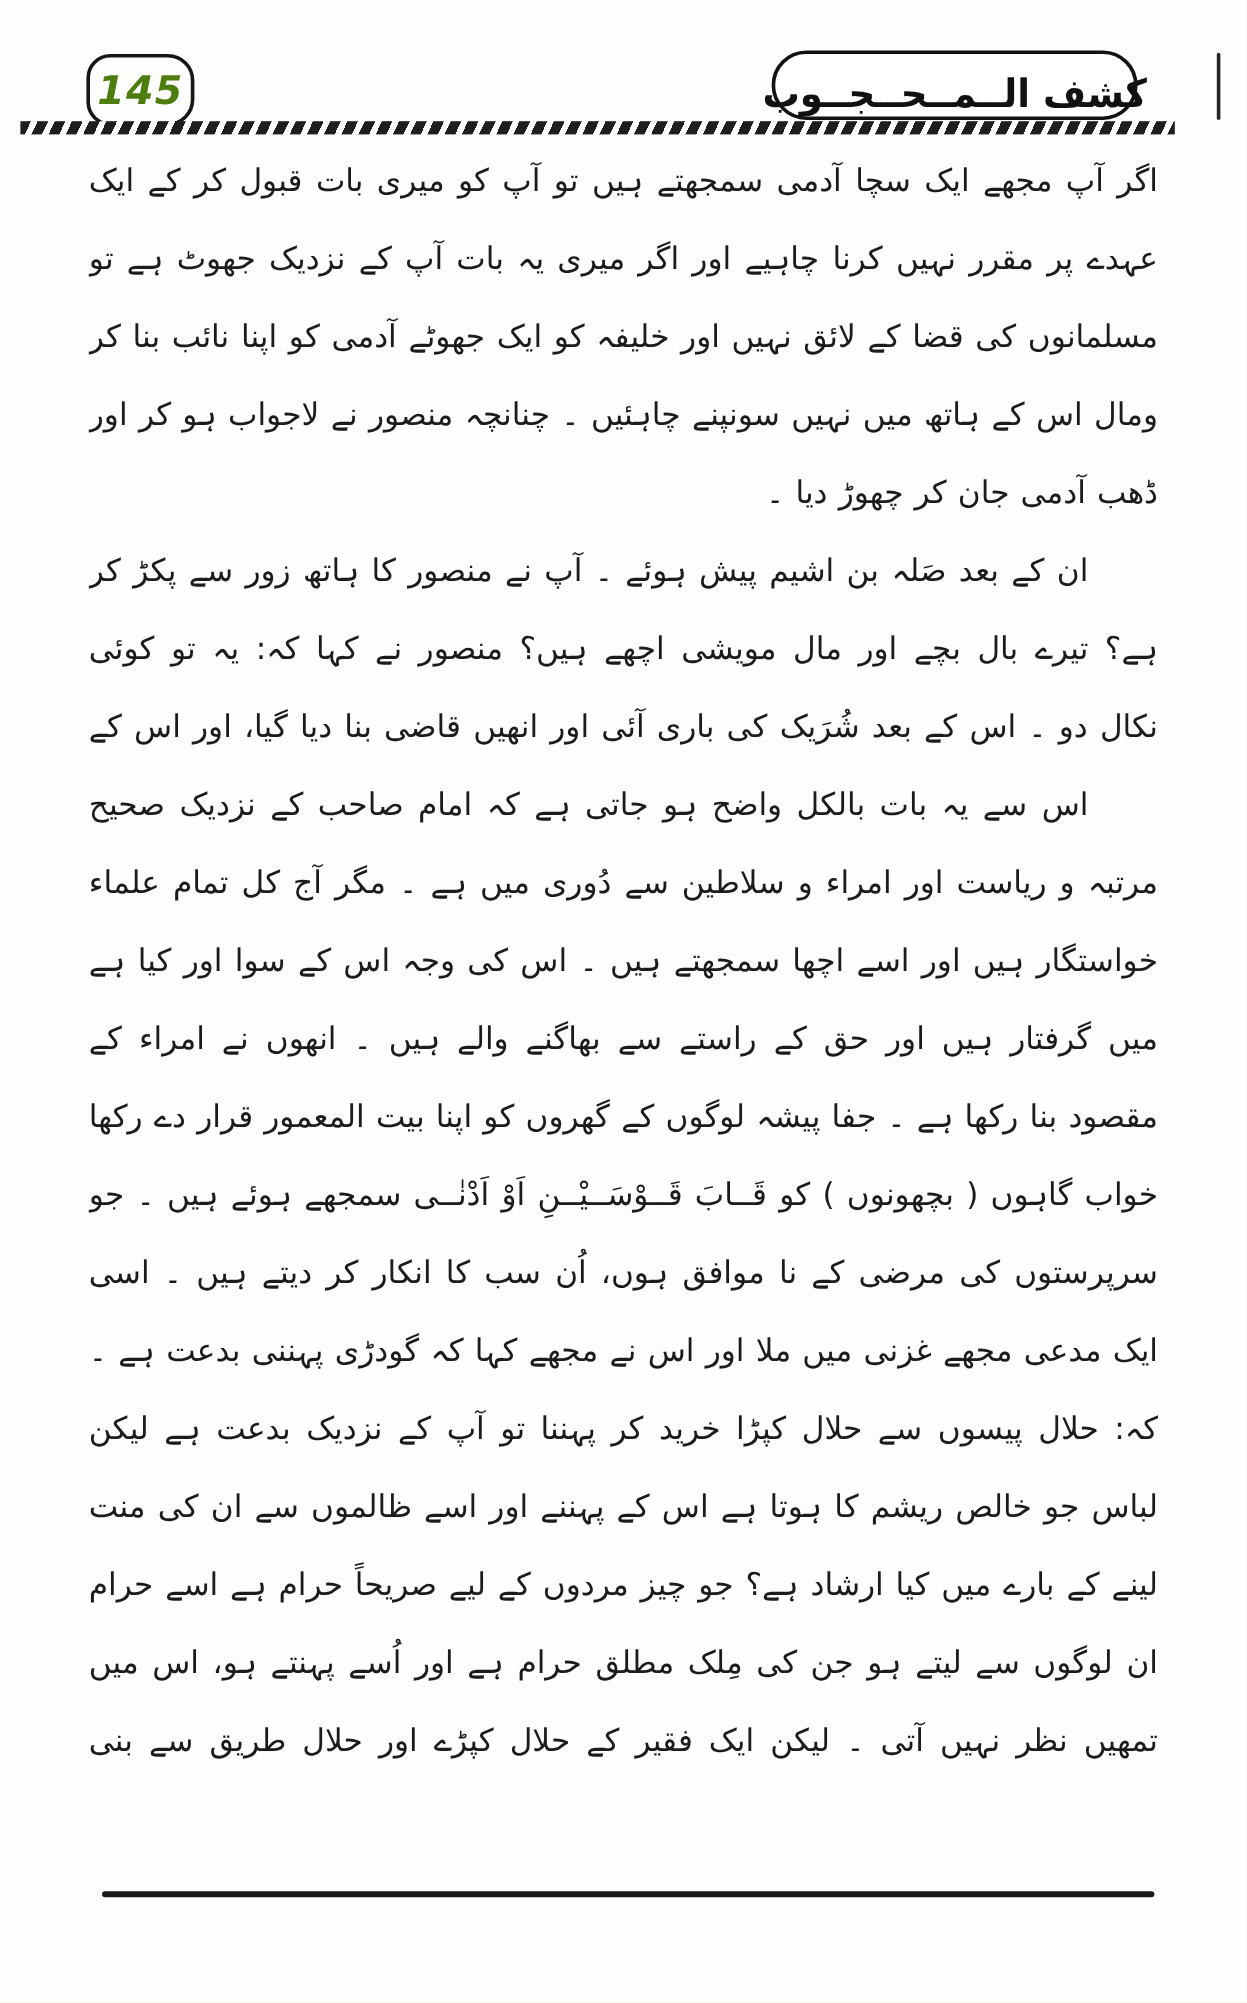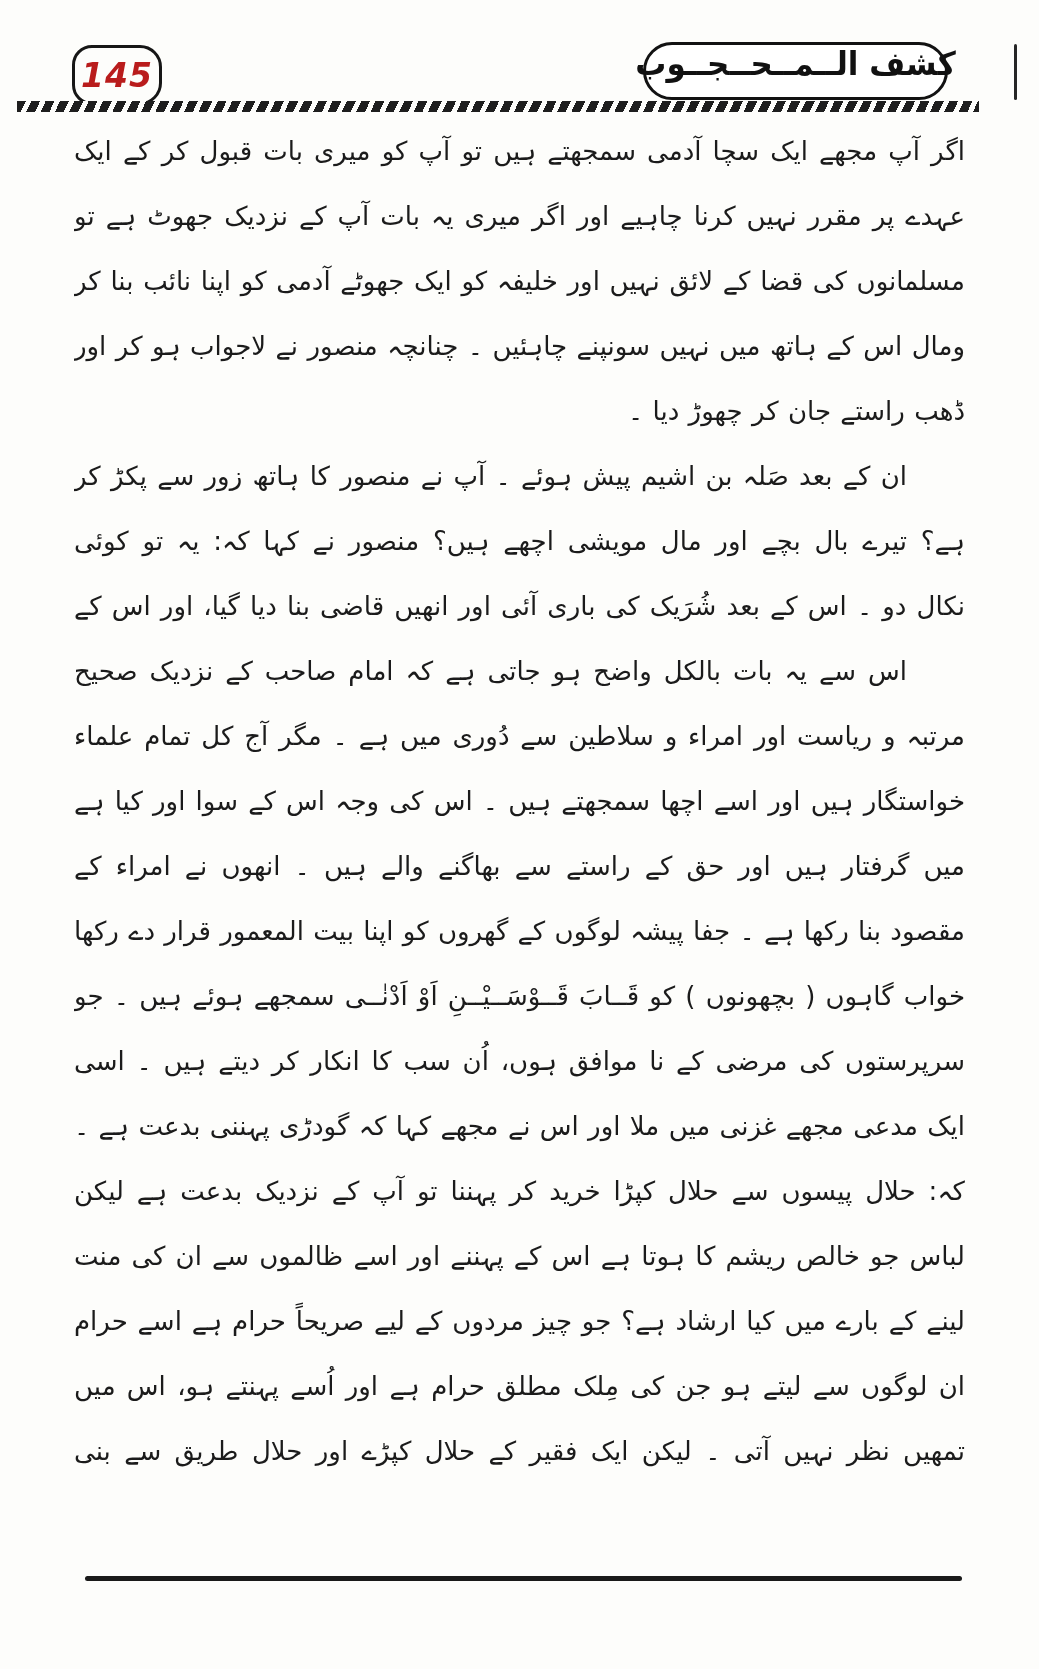--- a/index.html
+++ b/index.html
@@ -18,30 +18,30 @@
   .page-number-badge{
     position:absolute;left:72px;top:45px;
     width:84px;height:54px;
     border:3px solid #161616;
     border-radius:20px 22px 22px 20px;
     display:flex;align-items:center;justify-content:center;
     direction:ltr;
   }
   .page-number-badge span{
     font-size:33px;font-weight:bold;font-style:italic;
-    letter-spacing:1px;color:#b91c1c;
+    letter-spacing:1px;color:#4d7c0f;
     font-family:"DejaVu Sans", sans-serif;
   }
   .book-title-badge{
     position:absolute;left:91px;right:643px;top:42px;
     
     width:305px;height:58px;left:auto;right:91px;
     border:3.5px solid #121212;
     border-radius:29px;
-    display:flex;align-items:flex-start;justify-content:center;
+    display:flex;align-items:flex-end;justify-content:center;
     background:#fff;
     box-sizing:border-box;
   }
   .book-title-badge span{
     font-size:31px;font-weight:bold;color:#111;
     white-space:nowrap;
     transform:scaleY(1.05);
   }
   .edge-artifact{
     position:absolute;right:22px;top:44px;width:3px;height:56px;
@@ -89,21 +89,21 @@
 
   <div class="edge-artifact"></div>
 
   <div class="hatched-divider"></div>
 
   <div class="body-text" id="body-text">
       <div class="line" dir="rtl">اگر آپ مجھے ایک سچا آدمی سمجھتے ہیں تو آپ کو میری بات قبول کر کے ایک نااہل آدمی کو قضا کے</div>
       <div class="line" dir="rtl">عہدے پر مقرر نہیں کرنا چاہیے اور اگر میری یہ بات آپ کے نزدیک جھوٹ ہے تو ایک جھوٹا آدمی</div>
       <div class="line" dir="rtl">مسلمانوں کی قضا کے لائق نہیں اور خلیفہ کو ایک جھوٹے آدمی کو اپنا نائب بنا کر مسلمانوں کے جان</div>
       <div class="line" dir="rtl">ومال اس کے ہاتھ میں نہیں سونپنے چاہئیں ۔ چنانچہ منصور نے لاجواب ہو کر اور آپ کو ایک بے</div>
-      <div class="line short-last" dir="rtl">ڈھب راستے جان کر چھوڑ دیا ۔</div>
+      <div class="line short-last" dir="rtl">ڈھب آدمی جان کر چھوڑ دیا ۔</div>
       <div class="line indent" dir="rtl">ان کے بعد صَلہ بن اشیم پیش ہوئے ۔ آپ نے منصور کا ہاتھ زور سے پکڑ کر کہا: کہو، کیا حال</div>
       <div class="line" dir="rtl">ہے؟ تیرے بال بچے اور مال مویشی اچھے ہیں؟ منصور نے کہا کہ: یہ تو کوئی دیوانہ ہے، اسے باہر</div>
       <div class="line" dir="rtl">نکال دو ۔ اس کے بعد شُرَیک کی باری آئی اور انھیں قاضی بنا دیا گیا، اور اس کے بعد امام ابوحنیفہؒ</div>
       <div class="line indent" dir="rtl">اس سے یہ بات بالکل واضح ہو جاتی ہے کہ امام صاحب کے نزدیک صحیح اور سلامتی کی راہ</div>
       <div class="line" dir="rtl">مرتبہ و ریاست اور امراء و سلاطین سے دُوری میں ہے ۔ مگر آج کل تمام علماء قضاء کے عہدہ کے</div>
       <div class="line" dir="rtl">خواستگار ہیں اور اسے اچھا سمجھتے ہیں ۔ اس کی وجہ اس کے سوا اور کیا ہے کہ ان کے دل ہوائے باطل</div>
       <div class="line" dir="rtl">میں گرفتار ہیں اور حق کے راستے سے بھاگنے والے ہیں ۔ انھوں نے امراء کے گھروں کو اپنا قبلۂ</div>
       <div class="line" dir="rtl">مقصود بنا رکھا ہے ۔ جفا پیشہ لوگوں کے گھروں کو اپنا بیت المعمور قرار دے رکھا ہے اور جابروں کی</div>
       <div class="line" dir="rtl">خواب گاہوں ( بچھونوں ) کو قَــابَ قَــوْسَــیْــنِ اَوْ اَدْنٰــی سمجھے ہوئے ہیں ۔ جو باتیں ان کے</div>
       <div class="line" dir="rtl">سرپرستوں کی مرضی کے نا موافق ہوں، اُن سب کا انکار کر دیتے ہیں ۔ اسی طرح کا علم و امامت کا</div>

